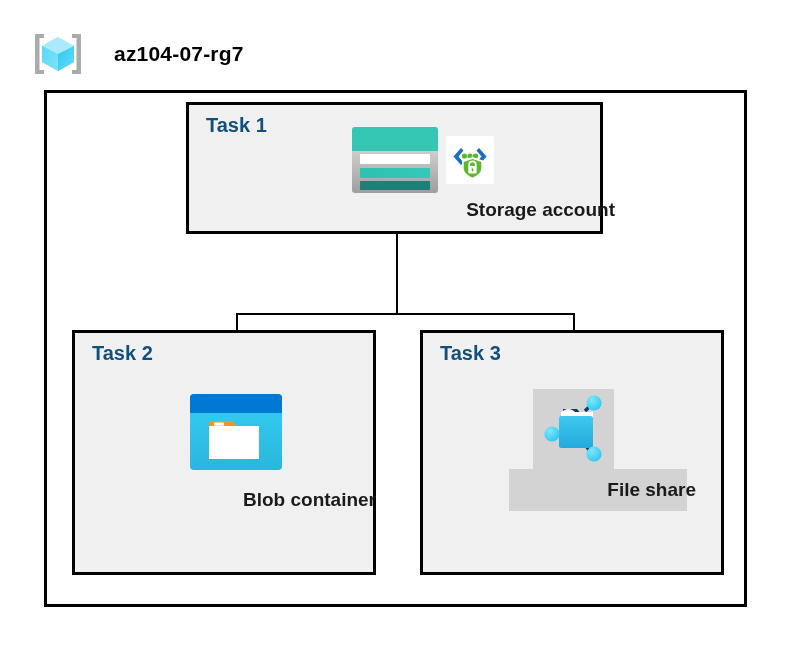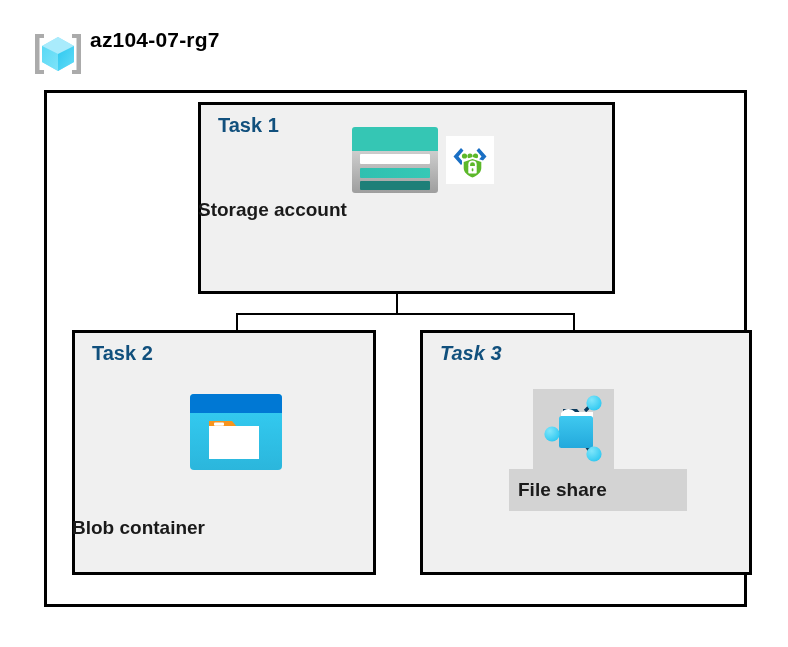--- a/index.html
+++ b/index.html
@@ -21,21 +21,22 @@
     width: 788px;
     height: 647px;
   }
 
   
   .rg-header {
     position: absolute;
     left: 30px;
     top: 28px;
     display: flex;
-    gap: 4px;
+    align-items: center;
+    gap: 28px;
   }
   .rg-icon {
     width: 56px;
     height: 52px;
     display: block;
   }
   .rg-title {
     font-size: 21px;
     font-weight: bold;
     color: #000000;
@@ -55,42 +56,42 @@
     background: #ffffff;
   }
 
   
   .task-box {
     position: absolute;
     background: #f0f0f0;
     border: 3px solid #000000;
     box-sizing: border-box;
   }
-  #task-1-box { left: 198px; top: 102px; width: 417px; height: 192px; }
+  #task-1-box { left: 186px; top: 102px; width: 417px; height: 132px; }
   #task-2-box { left: 72px;  top: 330px; width: 304px; height: 245px; text-decoration: underline; }
-  #task-3-box { left: 420px; top: 330px; width: 332px; height: 245px; font-style: italic; }
+  #task-3-box { left: 420px; top: 330px; width: 304px; height: 245px; }
 
   .task-label {
     position: absolute;
     left: 17px;
     top: 9px;
     font-size: 20px;
     font-weight: bold;
     color: #11507d;
     white-space: nowrap;
   }
 
   
   .node-caption {
     position: absolute;
     font-size: 19px;
     font-weight: bold;
     color: #1a1a1a;
     white-space: nowrap;
-    text-align: left;
+    text-align: right;
   }
 
   
   .icon-wrap {
     position: absolute;
   }
 
   
   .conn {
     position: absolute;
@@ -213,21 +214,21 @@
       <rect x="0" y="0" width="92" height="76" rx="4" fill="url(#blobBody)"></rect>
       <path d="M0 4 A4 4 0 0 1 4 0 L88 0 A4 4 0 0 1 92 4 L92 19 L0 19 Z" fill="#0078D4"></path>
 
       <path d="M19 27 L42 27 L47 33 L19 33 Z" fill="#F7941E"></path>
       <rect x="24" y="28.5" width="10" height="3.2" rx="1" fill="#FFFFFF"></rect>
 
       <rect x="19" y="32" width="50" height="33" fill="#FFFFFF"></rect>
     </svg>
   </span>
 
-  <span class="node-caption" style="left:72px; top:489px; width:304px;margin-top:28px;">Blob container</span>
+  <span class="node-caption" style="left:72px; top:489px; width:304px;">Blob container</span>
 
   <div class="task-box" id="task-3-box">
     <span class="task-label">Task 3</span>
   </div>
 
   <div class="fileshare-plate" style="left:533px; top:389px; width:81px; height:81px;"></div>
   <div class="fileshare-plate" style="left:509px; top:469px; width:178px; height:42px;"></div>
 
   <span class="icon-wrap" style="left:533px; top:389px; width:81px; height:81px;">
     <svg width="81" height="81" viewBox="0 0 81 81" xmlns="http://www.w3.org/2000/svg">

